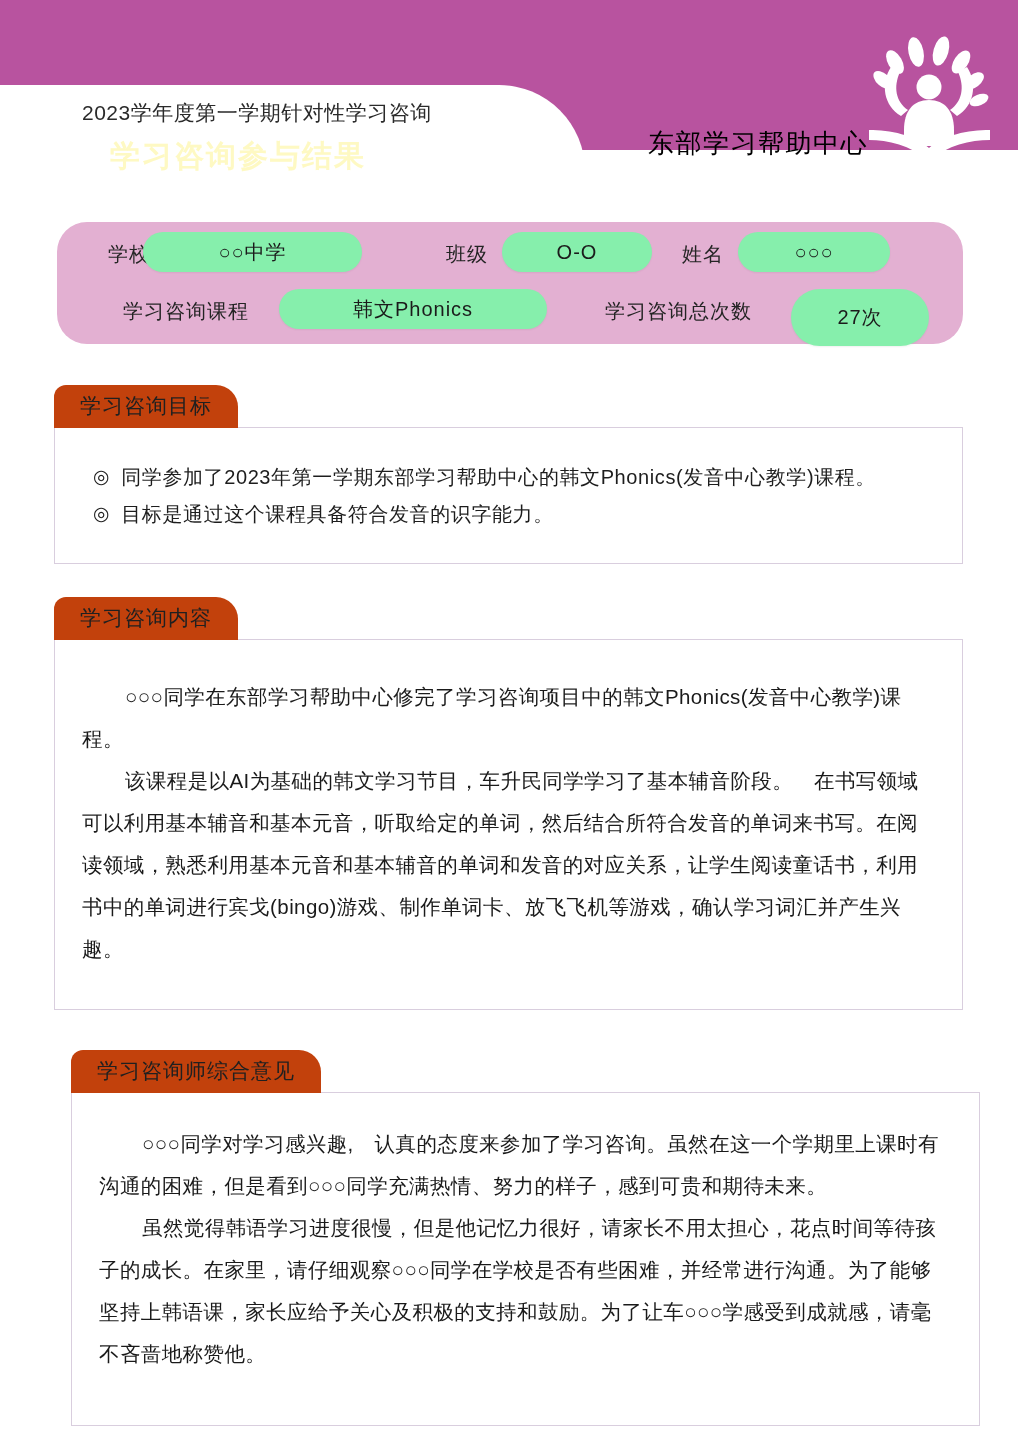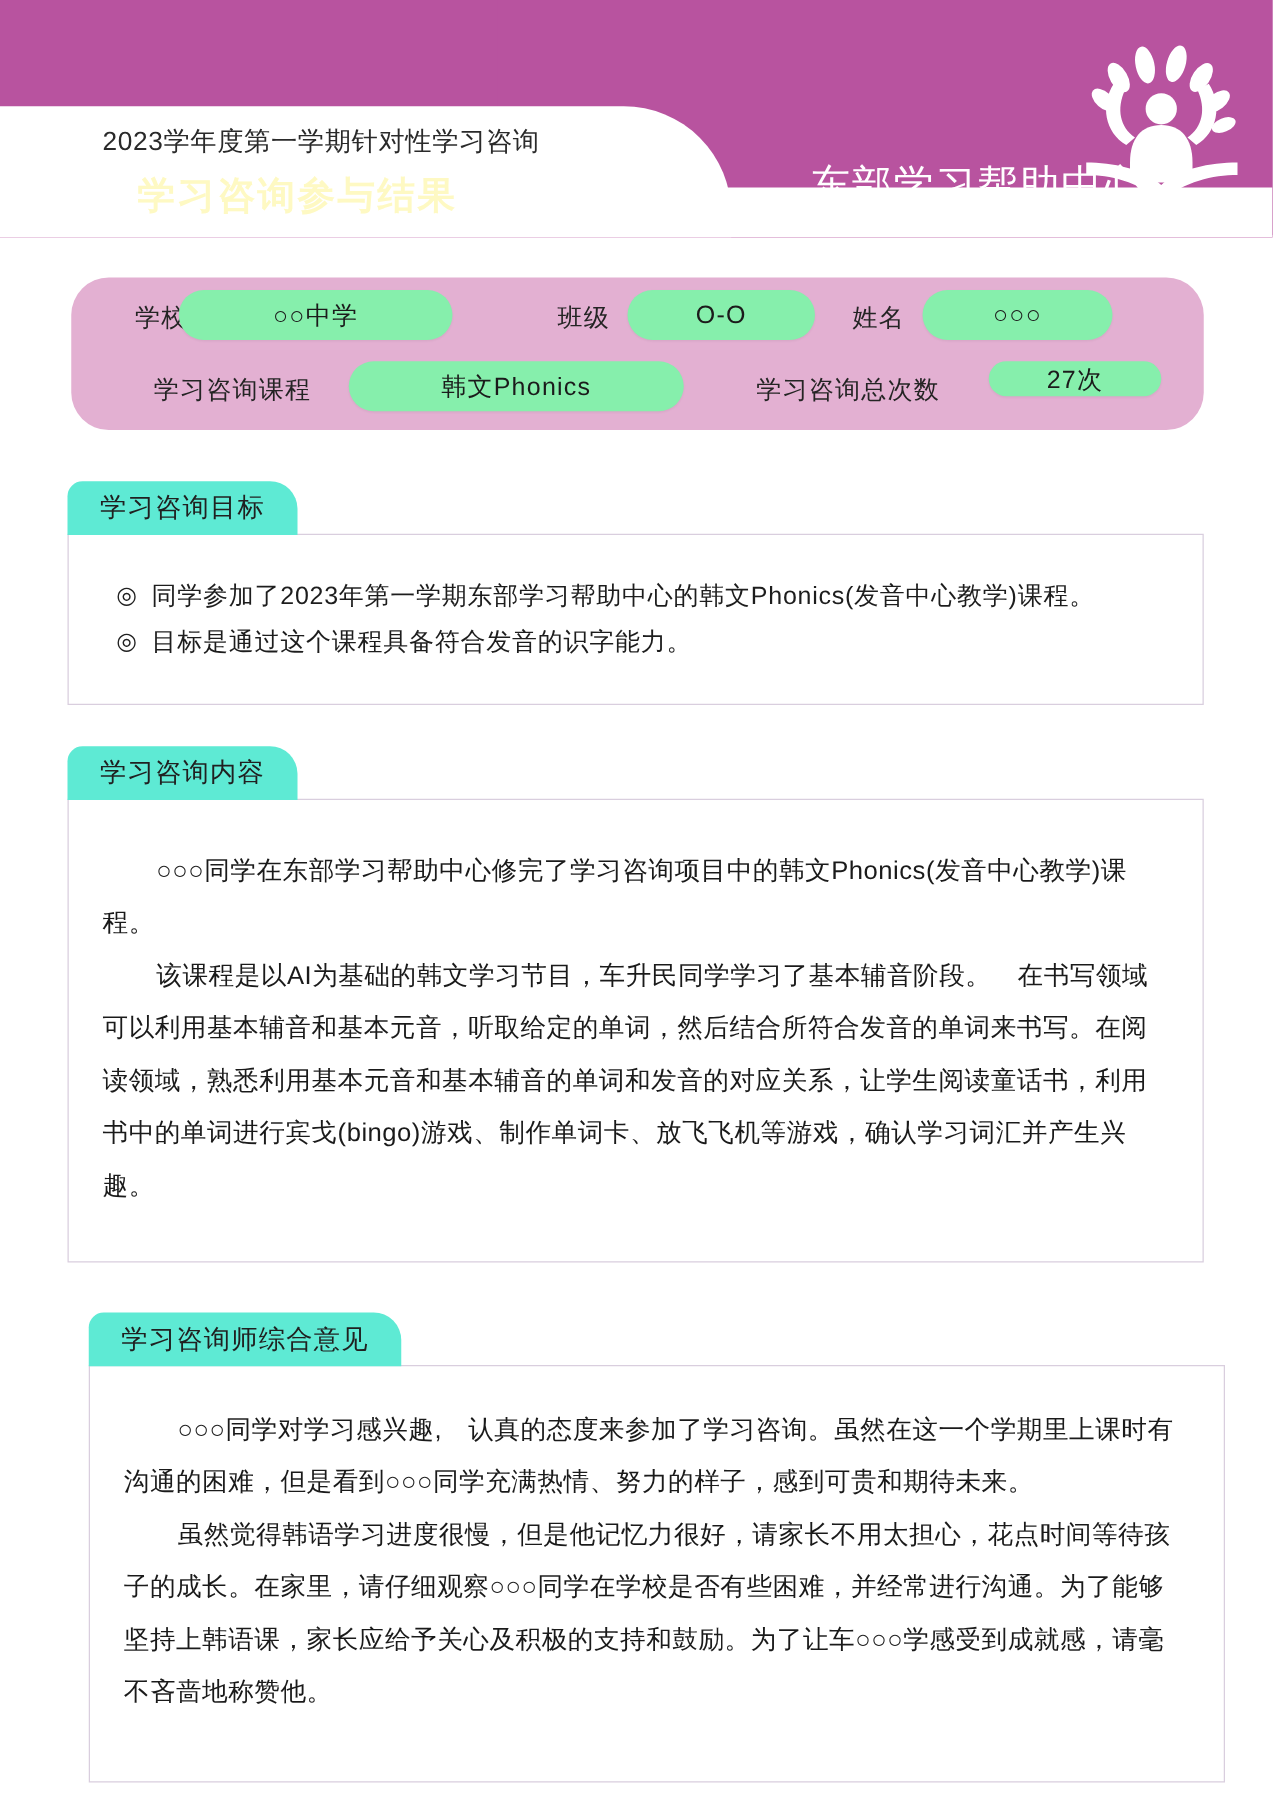--- a/index.html
+++ b/index.html
@@ -47,21 +47,21 @@
     font-size:21px;letter-spacing:.5px;color:#2a2a2a;
     white-space:nowrap;
   }
   .hdr-title{
     position:absolute;left:110px;top:136px;
     font-size:30px;font-weight:700;color:#fef9c3;
     letter-spacing:2px;white-space:nowrap;
   }
   .hdr-org{
     position:absolute;left:648px;top:126px;
-    font-size:32px;color:#ffffff;letter-spacing:1.5px;
+    font-size:26px;color:#000000;letter-spacing:1.5px;
     white-space:nowrap;z-index:7;text-align:right;
   }
   .logo{
     position:absolute;left:860px;top:34px;width:140px;height:130px;z-index:7;
   }
 
   
   .info-panel{
     position:absolute;left:57px;top:222px;width:906px;height:122px;
     background:#e3b0d2;
@@ -75,21 +75,21 @@
     position:absolute;background:#86efac;border-radius:999px;
     display:flex;align-items:center;justify-content:center;
     font-size:20px;color:#1b1b1b;letter-spacing:1px;
     box-shadow:0 1px 2px rgba(0,0,0,.06);
   }
 
   
   .section{position:absolute;left:54px;width:909px;}
   .tab{
     position:relative;display:inline-block;
-    background:#5eead4;
+    background:#c2410c;
     border-radius:12px 22px 0 0;
     padding:7px 26px 8px 26px;
     font-size:21px;color:#202020;letter-spacing:1px;
     white-space:nowrap;
     z-index:3;
   }
   .box{
     position:relative;margin-top:-1px;
     background:#ffffff;
     border:1px solid #d9cede;
@@ -167,21 +167,21 @@
   <span class="info-label" style="left:389px;top:19px;">班级</span>
   <span class="pill" style="left:445px;top:10px;width:150px;height:40px;">O-O</span>
 
   <span class="info-label" style="left:625px;top:19px;">姓名</span>
   <span class="pill" style="left:681px;top:10px;width:152px;height:40px;">○○○</span>
 
   <span class="info-label" style="left:66px;top:76px;">学习咨询课程</span>
   <span class="pill" style="left:222px;top:67px;width:268px;height:40px;">韩文Phonics</span>
 
   <span class="info-label" style="left:548px;top:76px;">学习咨询总次数</span>
-  <span class="pill" style="left:734px;top:67px;width:138px;height:28px;">27次</span>
+  <span class="pill" style="left:734px;top:67px;width:138px;height:57px;">27次</span>
 </div>
 
 <div class="section" style="top:385px;">
   <div class="tab">学习咨询目标</div>
   <div class="box" style="height:137px;padding:34px 38px 0 38px;">
     <div class="goal-line">
       <span class="goal-mark">◎</span>
       <span>同学参加了2023年第一学期东部学习帮助中心的韩文Phonics(发音中心教学)课程。</span>
     </div>
     <div class="goal-line" style="margin-top:6px;">

